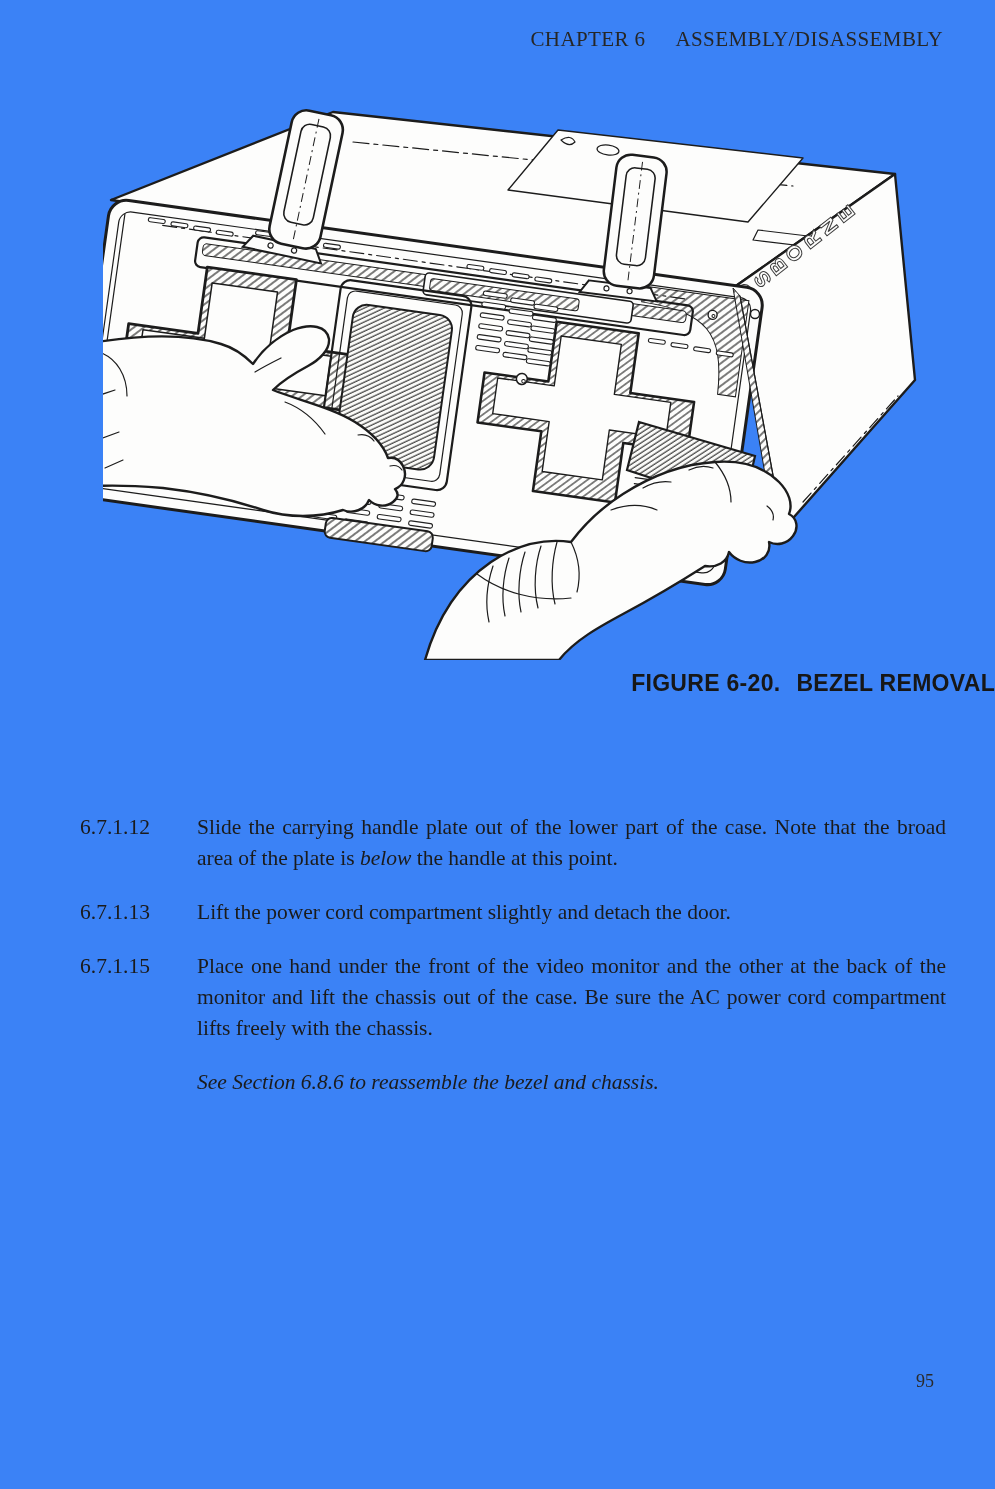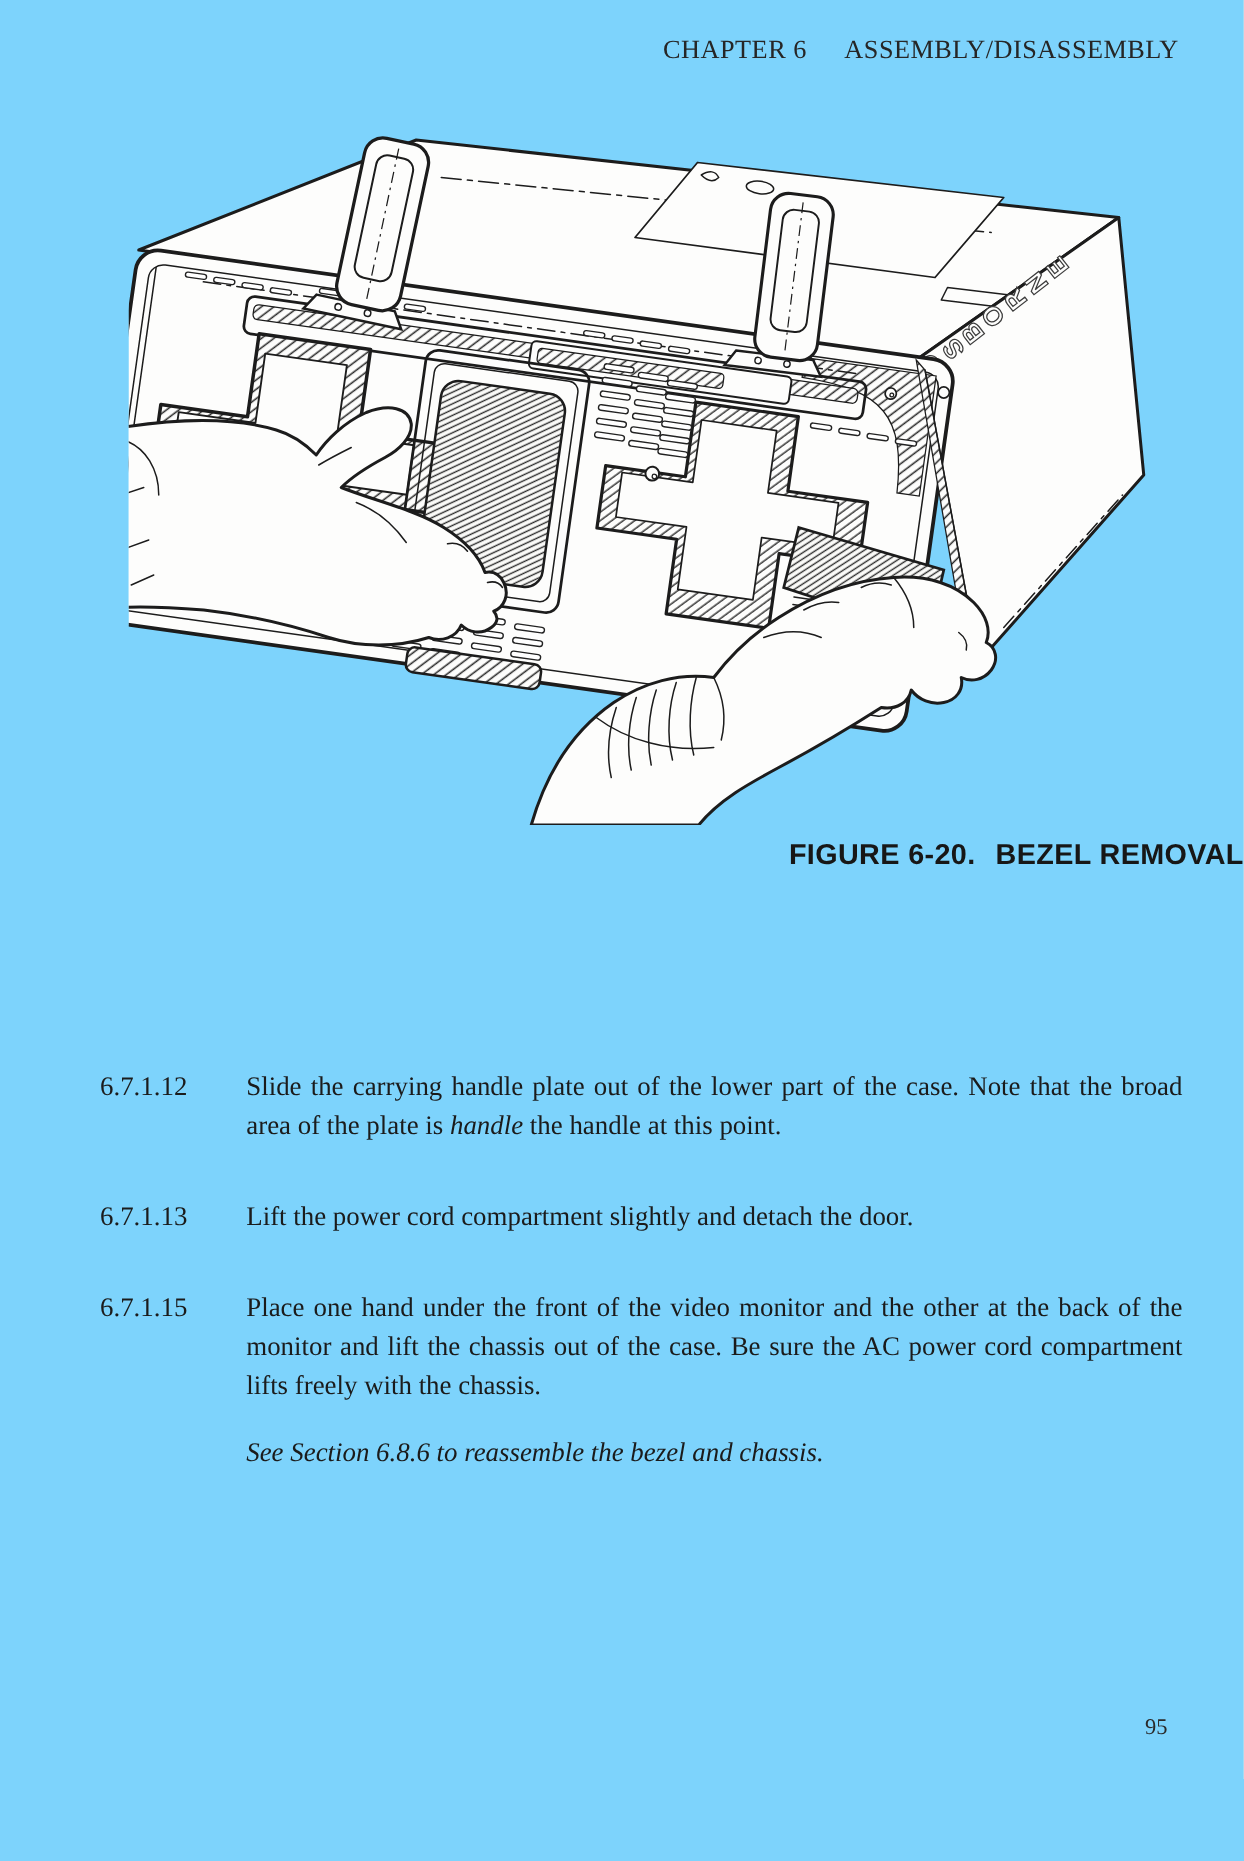--- a/index.html
+++ b/index.html
@@ -1,37 +1,37 @@
 <!DOCTYPE html>
 <html><head>
 <meta charset="utf-8">
 <style>
   html,body{margin:0;padding:0;background:#e9e7e2;}
   .page{
     position:relative;width:995px;height:1489px;margin:0 auto;
-    background:#7dd3fc;color:#1d1d1d;overflow:hidden;
+    background:#3b82f6;color:#1d1d1d;overflow:hidden;
     font-family:"Liberation Serif","DejaVu Serif",serif;
   }
   .running-head{
     position:absolute;top:27px;right:52px;
     font-size:21px;letter-spacing:.4px;color:#262626;white-space:nowrap;
   }
   .running-head .chap{margin-right:30px;}
   .figure-wrap{position:absolute;top:90px;left:103px;width:842px;height:570px;}
   .figure-caption{
     position:absolute;top:670px;left:0;width:100%;text-align:right;
     font-family:"Liberation Sans","DejaVu Sans",sans-serif;
     font-weight:bold;font-size:23px;letter-spacing:.3px;color:#171717;
   }
   .figure-caption .fig-label{margin-right:16px;}
   .steps{
     position:absolute;top:812px;left:80px;width:866px;
     font-size:21.5px;line-height:31px;color:#1b1b1b;
   }
-  .step{display:flex;margin-bottom:23px;margin-top:42px;}
+  .step{display:flex;margin-bottom:23px;}
   .step-num{width:117px;flex:none;}
   .step-text{flex:1;text-align:justify;}
   .step-text em{font-style:italic;}
   .note{margin-left:117px;margin-top:14px;font-style:italic;}
   .page-number{position:absolute;top:1371px;left:916px;font-size:18px;color:#2a2a2a;}
   svg .ln{fill:none;stroke:#1c1c1c;stroke-width:2.2;stroke-linejoin:round;stroke-linecap:round;}
   svg .thin{fill:none;stroke:#1c1c1c;stroke-width:1.2;stroke-linejoin:round;stroke-linecap:round;}
   svg .whiteFill{fill:#fdfdfc;stroke:#1c1c1c;stroke-linejoin:round;}
 </style>
 </head>
@@ -227,21 +227,21 @@
   </div>
 
   <div class="figure-caption">
     <span class="fig-label">FIGURE 6-20.</span><span>BEZEL REMOVAL</span>
   </div>
 
   <div class="steps">
 
     <div class="step">
       <span class="step-num">6.7.1.12</span>
-      <span class="step-text"><span>Slide the carrying handle plate out of the lower part of the case. Note that the broad area of the plate is </span><em>handle</em><span> the handle at this point.</span></span>
+      <span class="step-text"><span>Slide the carrying handle plate out of the lower part of the case. Note that the broad area of the plate is </span><em>below</em><span> the handle at this point.</span></span>
     </div>
 
     <div class="step">
       <span class="step-num">6.7.1.13</span>
       <span class="step-text">Lift the power cord compartment slightly and detach the door.</span>
     </div>
 
 
     <div class="step">
       <span class="step-num">6.7.1.15</span>

